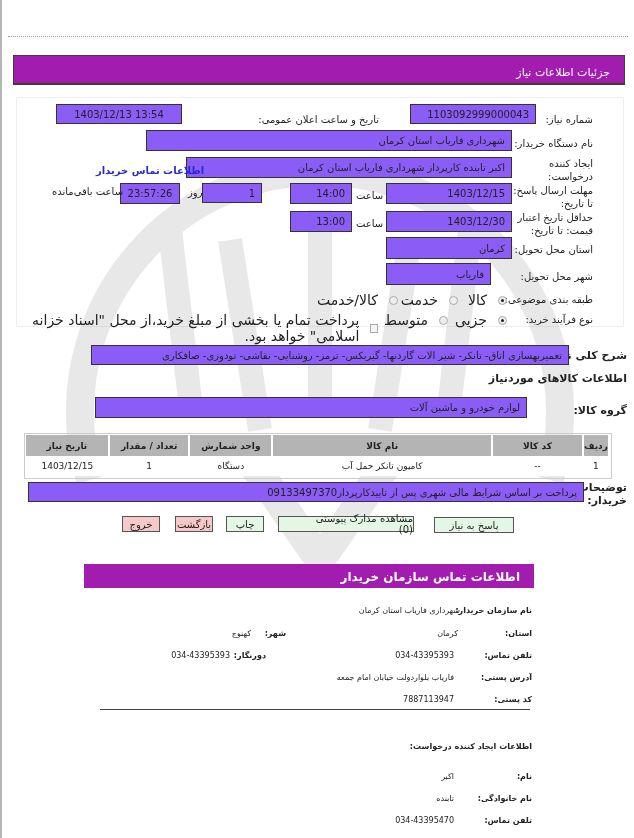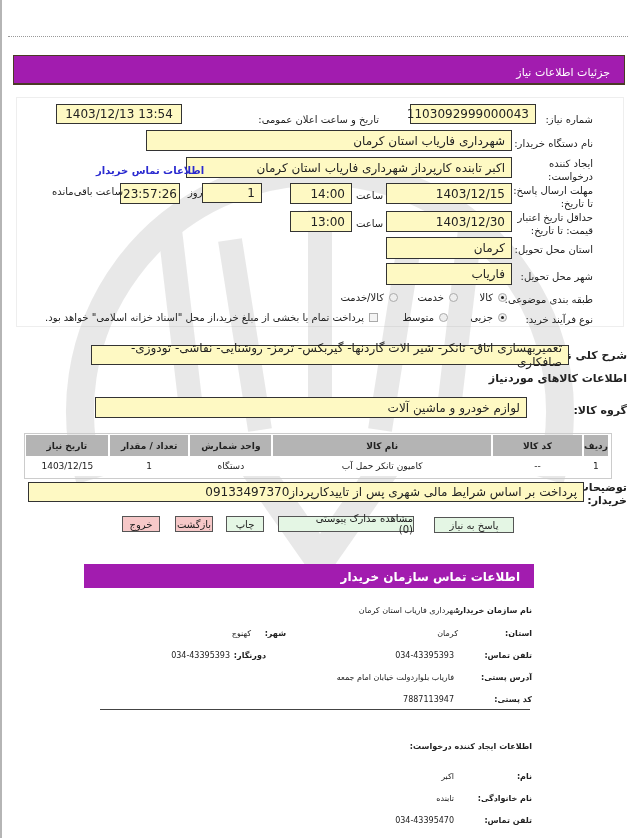--- a/index.html
+++ b/index.html
@@ -11,30 +11,30 @@
   
   .wm { position: absolute; left: 20px; top: 100px; width: 600px; height: 470px; pointer-events: none; opacity: 0.22; }
 
   .hdr { position: absolute; background: #a21caf; color: #fff; border: 1px solid #4a3a26; border-bottom-width: 2px; }
   .hdr1 { left: 13px; top: 55px; width: 612px; height: 30px; font-size: 11px; padding: 10px 14px 0 0; }
   .hdr2 { left: 84px; top: 564px; width: 450px; height: 24px; font-size: 12px; font-weight: bold; padding: 6px 14px 0 0; border: none; }
 
   .panel { position: absolute; left: 16px; top: 97px; width: 608px; height: 230px; border: 1px solid #eee; }
 
   .lbl { position: absolute; font-size: 10px; color: #222; line-height: 13px; }
-  .box { position: absolute; border: 1px solid #333; background: #fef9c3; font-size: 12px; padding: 0 6px; display: flex; align-items: center; }
+  .box { position: absolute; border: 1px solid #333; background: #8b5cf6; font-size: 10px; padding: 0 6px; display: flex; align-items: center; }
   .box.r { justify-content: flex-start; }
   .box.l { justify-content: flex-end; direction: ltr; }
   .box.c { justify-content: center; }
   .link { color: #2a2ad0; font-weight: bold; position: absolute; font-size: 10px; }
 
   .radio { display: inline-block; width: 9px; height: 9px; border-radius: 50%; border: 1px solid #aaa; background: #eee; vertical-align: middle; position: relative; }
   .radio.on::after { content: ""; position: absolute; left: 2px; top: 2px; width: 3px; height: 3px; background: #222; border-radius: 50%; }
   .chk { display: inline-block; width: 9px; height: 9px; border: 1px solid #aaa; background: #f4f4f4; vertical-align: middle; }
-  .opt { position: absolute; font-size: 10px; display: flex; align-items: center; gap: 5px; }
+  .opt { position: absolute; font-size: 14px; display: flex; align-items: center; gap: 11px; }
 
   .bold { font-weight: bold; font-size: 11px; }
 
   table.items { position: absolute; left: 26px; top: 435px; width: 584px; border-collapse: collapse; font-size: 9px; background: #fff; }
   table.items th { background: #b4b4b4; color: #222; height: 21px; font-weight: bold; border-right: 2px solid #fff; font-size: 9px; }
   table.items td { height: 20px; text-align: center; background: #fff; }
   .tblwrap { position: absolute; left: 24px; top: 433px; width: 588px; height: 46px; border: 1px solid #ccc; }
 
   .btn { position: absolute; height: 16px; border: 1px solid #555; font-size: 10px; display: flex; align-items: center; justify-content: center; }
   .btn.g { background: #e4f6e4; }
@@ -82,21 +82,21 @@
 <span class="lbl" style="left:52px; top:185px;">ساعت باقی‌مانده</span>
 
 <span class="lbl" style="right:41px; top:211px; width:80px;">حداقل تاریخ اعتبار قیمت: تا تاریخ:</span>
 <div class="box l" style="left:386px; top:211px; width:126px; height:21px;">1403/12/30</div>
 <span class="lbl" style="left:356px; top:217px;">ساعت</span>
 <div class="box l" style="left:290px; top:211px; width:62px; height:21px;">13:00</div>
 
 <span class="lbl" style="right:41px; top:243px;">استان محل تحویل:</span>
 <div class="box r" style="left:386px; top:237px; width:126px; height:22px;">کرمان</div>
 <span class="lbl" style="right:41px; top:270px;">شهر محل تحویل:</span>
-<div class="box r" style="left:386px; top:263px; width:126px; height:22px;">فاریاب</div>
+<div class="box r" style="left:386px; top:263px; width:105px; height:22px;">فاریاب</div>
 
 <span class="lbl" style="right:41px; top:293px;">طبقه بندی موضوعی:</span>
 <span class="opt" style="right:127px; top:292px;">
     <span class="radio on"></span>
     <span>کالا</span>
   </span>
 <span class="opt" style="right:176px; top:292px;">
     <span class="radio"></span>
     <span>خدمت</span>
   </span>

